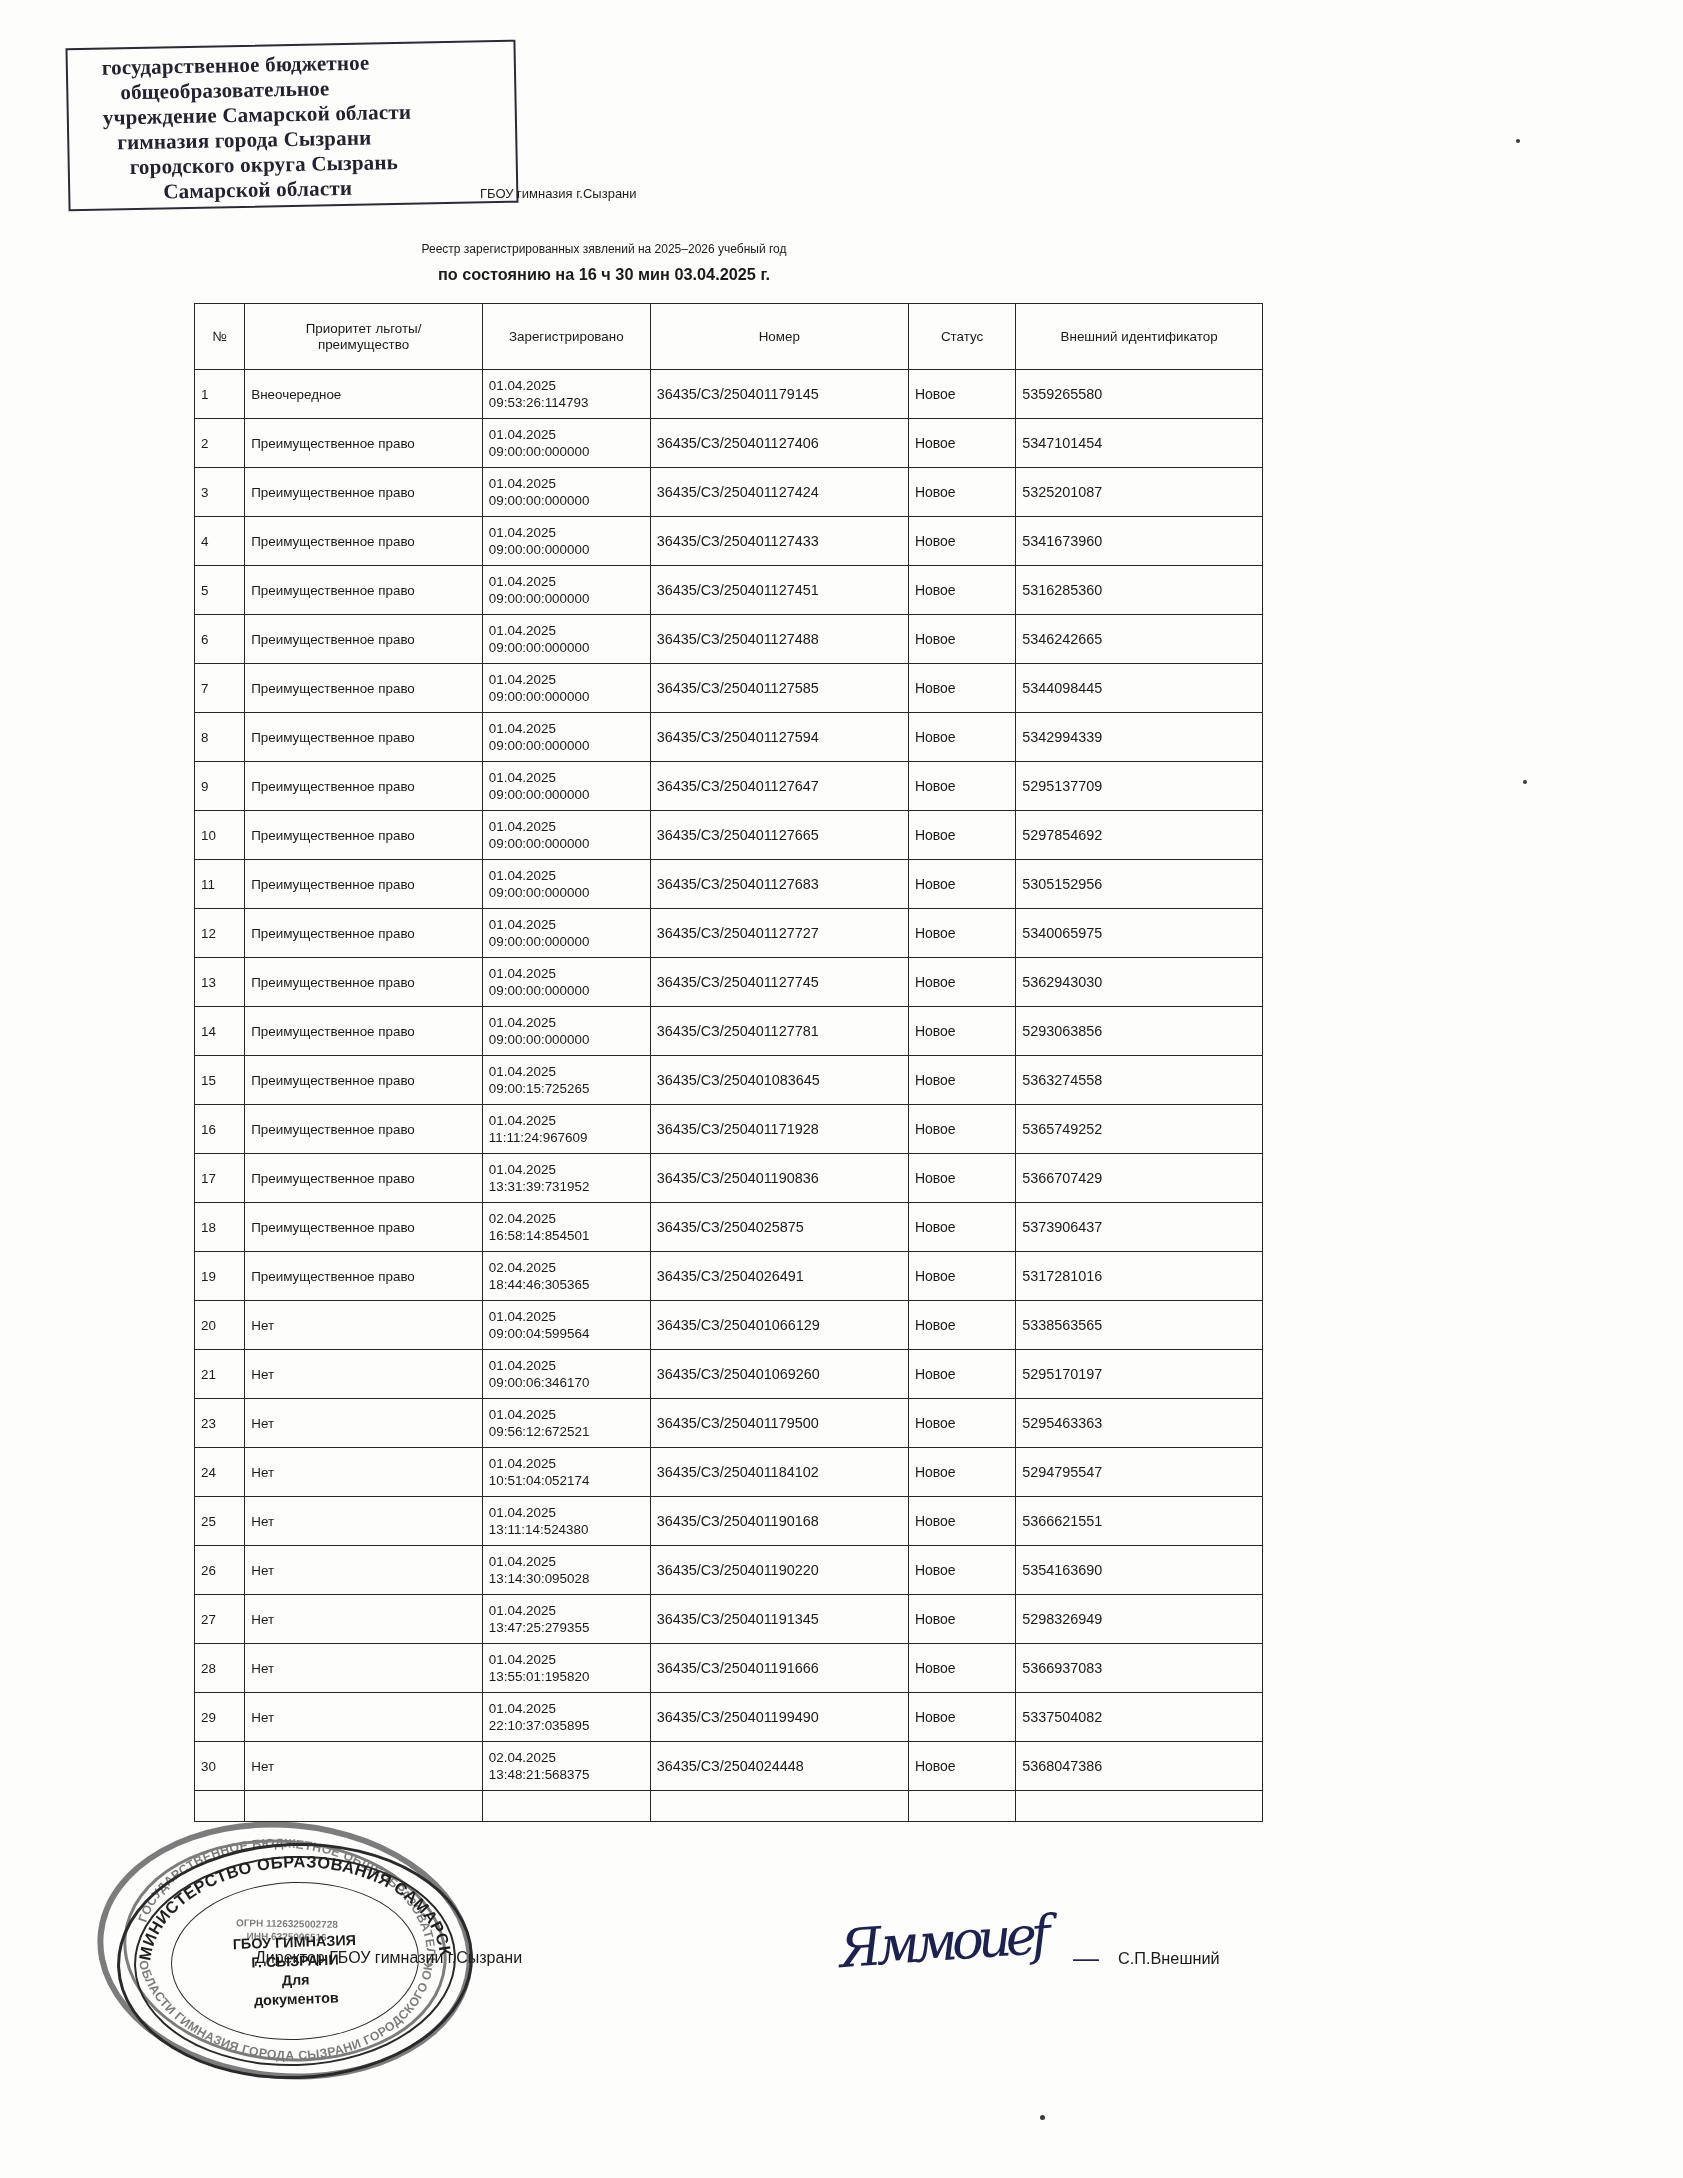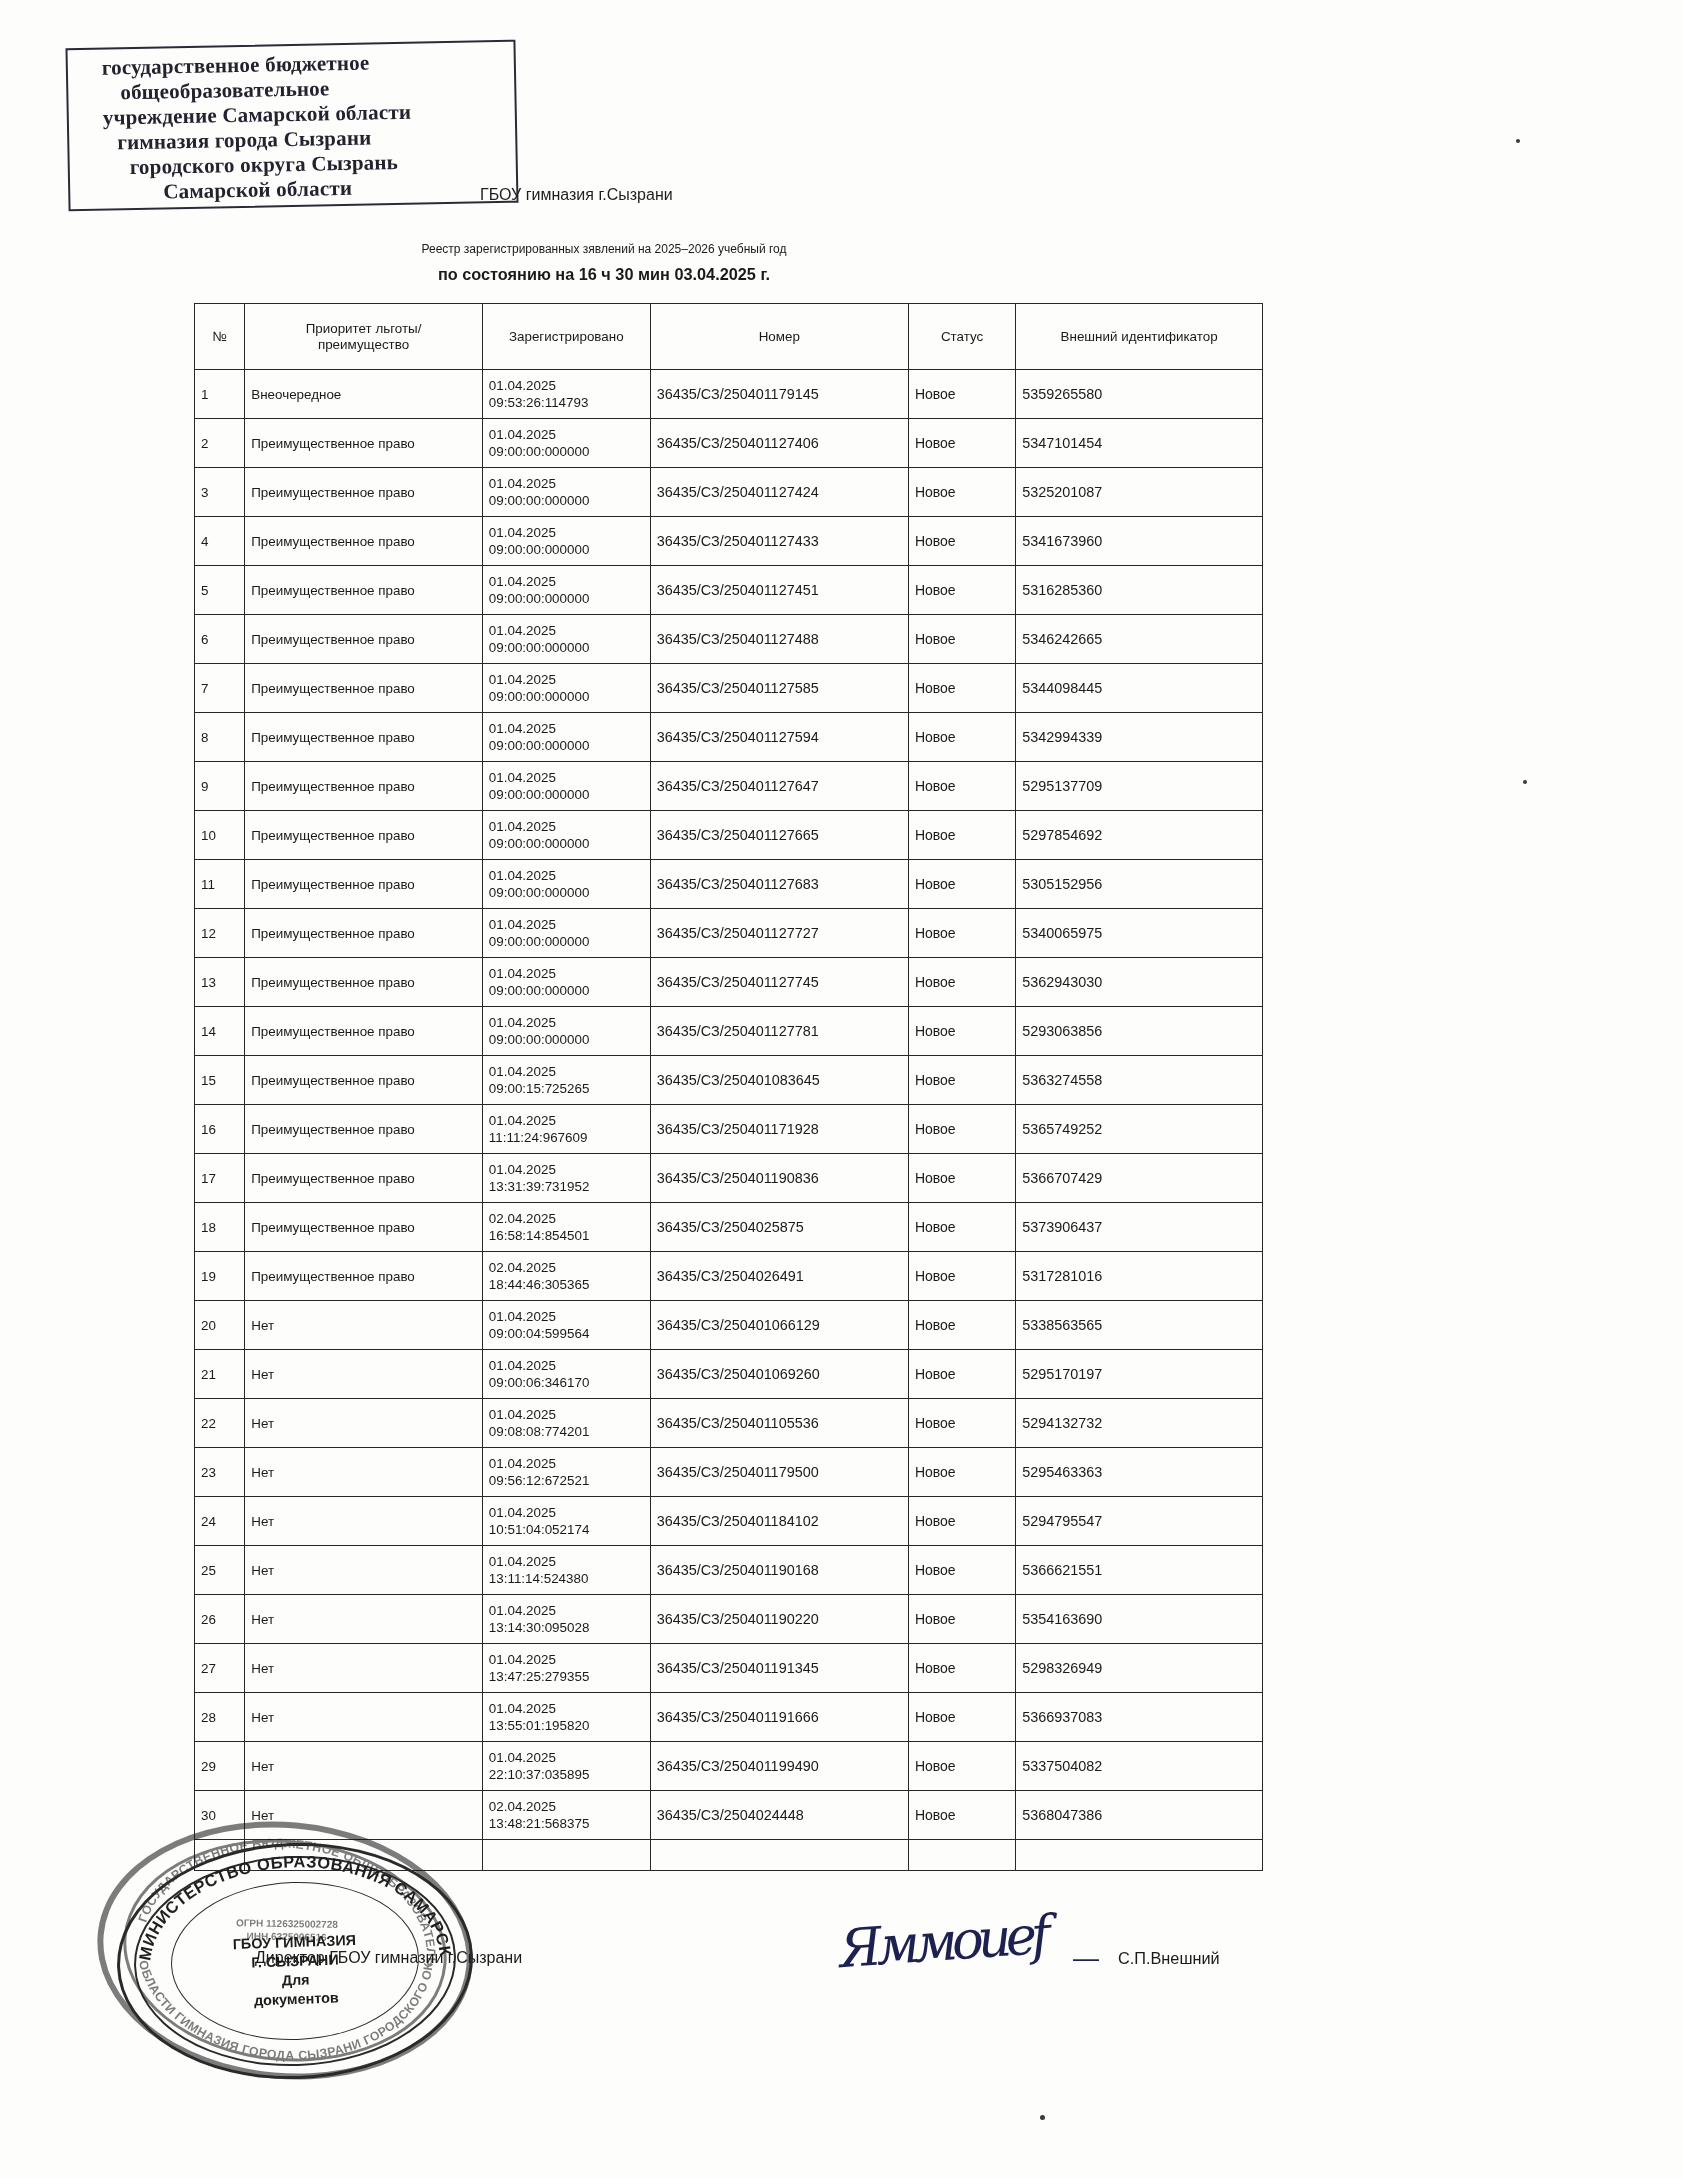--- a/index.html
+++ b/index.html
@@ -45,21 +45,21 @@
   .org-stamp div:nth-child(2) { padding-left: 18px; }
   .org-stamp div:nth-child(3) { padding-left: 0px; }
   .org-stamp div:nth-child(4) { padding-left: 14px; }
   .org-stamp div:nth-child(5) { padding-left: 26px; }
   .org-stamp div:nth-child(6) { padding-left: 59px; }
 
   .org-name {
     position: absolute;
     left: 480px;
     top: 186px;
-    font-size: 16px;
+    font-size: 13px;
     color: #1e1e1e;
     white-space: nowrap;
   }
 
   .title-block {
     position: absolute;
     left: 297px;
     top: 236px;
     width: 614px;
     text-align: center;
@@ -504,29 +504,20 @@
           <tr>
             <td class="num">21</td>
             <td class="prio">Нет</td>
             <td class="reg">01.04.2025
 09:00:06:346170</td>
             <td class="numb">36435/СЗ/250401069260</td>
             <td class="stat">Новое</td>
             <td class="ext">5295170197</td>
           </tr>
           <tr>
-            <td class="num">22</td>
-            <td class="prio">Нет</td>
-            <td class="reg">01.04.2025
-09:08:08:774201</td>
-            <td class="numb">36435/СЗ/250401105536</td>
-            <td class="stat">Новое</td>
-            <td class="ext">5294132732</td>
-          </tr>
-          <tr>
             <td class="num">23</td>
             <td class="prio">Нет</td>
             <td class="reg">01.04.2025
 09:56:12:672521</td>
             <td class="numb">36435/СЗ/250401179500</td>
             <td class="stat">Новое</td>
             <td class="ext">5295463363</td>
           </tr>
           <tr>
             <td class="num">24</td>

